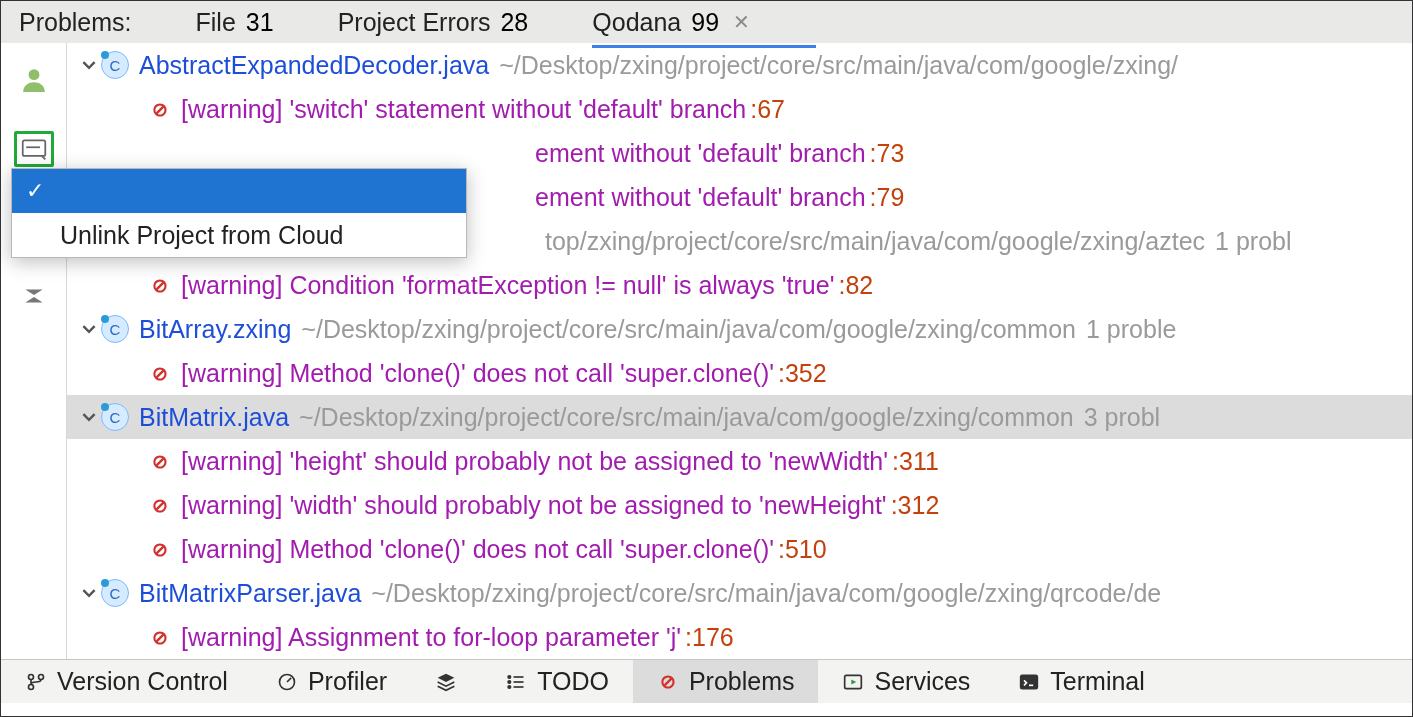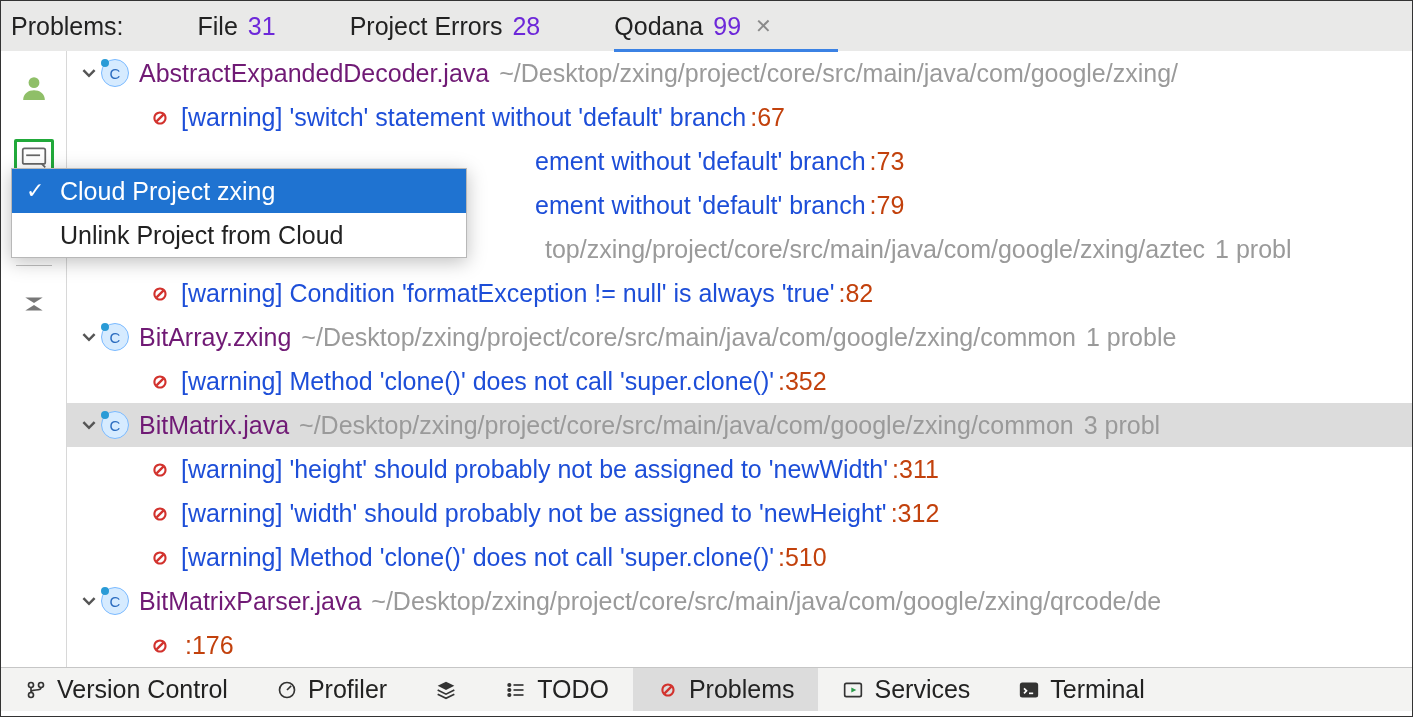--- a/index.html
+++ b/index.html
@@ -1,44 +1,44 @@
 <!DOCTYPE html>
 <html><head>
 <meta charset="utf-8">
 <style>
   * { box-sizing: border-box; margin: 0; padding: 0; }
   html, body { width: 1413px; height: 717px; overflow: hidden; font-family: "Segoe UI", Arial, sans-serif; font-size: 25px; background: #fff; color: #222; }
   body { border: 1px solid #333; }
 
-  .tabbar { height: 50px; background: #e9e9e8; display: flex; align-items: center; padding-left: 10px; gap: 50px; position: relative; }
+  .tabbar { height: 42px; background: #e9e9e8; display: flex; align-items: center; padding-left: 18px; gap: 40px; position: relative; }
   .tabbar .label { font-weight: 400; color: #222; }
   .tab { display: flex; align-items: center; gap: 10px; height: 50px; cursor: pointer; margin-left: 24px; }
-  .tab .count { color: #6d28d9; text-align: center; }
+  .tab .count { color: #000000; text-align: center; }
   .tab.active { position: relative; }
   .tab.active::after { content: ""; position: absolute; left: 0; right: -66px; bottom: -1px; height: 3px; background: #3b82e4; }
   .tab .close { color: #8a8a8a; font-size: 20px; margin-left: 4px; }
 
   .main { display: flex; height: 616px; }
   .gutter { width: 66px; border-right: 1px solid #d8d8d8; display: flex; flex-direction: column; align-items: center; padding-top: 18px; gap: 34px; position: relative; }
   .gutter .sep { width: 36px; height: 1px; background: #c0c0c0; margin-top: -14px; margin-bottom: -14px; }
   .gutter-btn { width: 40px; height: 36px; display:flex; align-items:center; justify-content:center; cursor:pointer; }
   .highlight-box { border: 3px solid #21a93a; border-radius: 2px; padding: 4px; }
 
   .tree { flex: 1; overflow: hidden; white-space: nowrap; position: relative; }
   .row { display: flex; align-items: center; height: 44px; padding-left: 10px; }
   .row.sel { background: #dcdcdc; }
   .row.lvl1 { padding-left: 10px; }
   .row.lvl2 { padding-left: 82px; }
   .arrow { width: 24px; display:inline-flex; justify-content:center; color:#555; }
   .file-icon { width:28px; height:28px; border-radius:50%; background:#d6ebff; border:1px solid #7abaff; display:inline-flex; align-items:center; justify-content:center; font-size:15px; color:#2a6bbf; margin-right:10px; position:relative; }
   .file-icon .dot { position:absolute; width:8px; height:8px; background:#2a9bd6; border-radius:50%; top:-1px; left:-1px; }
   .warn-icon { width:22px; height:22px; display:inline-flex; align-items:center; justify-content:center; color:#d2322d; font-weight:700; font-size:19px; margin-right:10px; }
-  .fname { color:#701a75; }
+  .fname { color:#1d4ed8; }
   .path { color:#9a9a9a; margin-left:10px; }
-  .msg { color:#1d4ed8; }
+  .msg { color:#a21caf; }
   .loc { color:#c2410c; margin-left:4px; }
 
   
   .popup { position: absolute; left: 11px; top: 168px; background: #fff; border: 1px solid #b8b8b8; box-shadow: 0 4px 18px rgba(0,0,0,.25); z-index: 100; width: 456px; }
   .popup .item { height: 44px; display:flex; align-items:center; padding-left: 48px; position: relative; cursor:pointer; }
   .popup .item.sel { background: #1f73d1; color:#fff; }
   .popup .item .chk { position:absolute; left:14px; font-size:22px; }
 
   
   .bottom { height: 44px; border-top: 1px solid #c6c6c6; background: #f3f3f2; display:flex; align-items:stretch; }
@@ -180,28 +180,28 @@
             <path d="M1 3l4 4 4-4" fill="none" stroke="#555" stroke-width="1.8"></path>
           </svg>
         </span>
         <span class="file-icon"><span class="dot"></span>C</span>
         <span class="fname">BitMatrixParser.java</span>
         <span class="path">~/Desktop/zxing/project/core/src/main/java/com/google/zxing/qrcode/de</span>
         <span class="path"></span>
       </div>
       <div class="row lvl2">
         <span class="warn-icon">⊘</span>
+        <span class="msg">[warning] Assignment to for-loop parameter 'j'</span>
         <span class="loc"> :176</span>
       </div>
     </div>
 
   <div class="popup">
     <div class="item sel">
       <span class="chk">✓</span>
-      <span>Cloud Project zxing</span>
     </div>
     <div class="item">
       <span>Unlink Project from Cloud</span>
     </div>
   </div>
 </div>
 
 <div class="bottom" id="bottom">
     <div class="bbtn">
       <span class="bicon">

